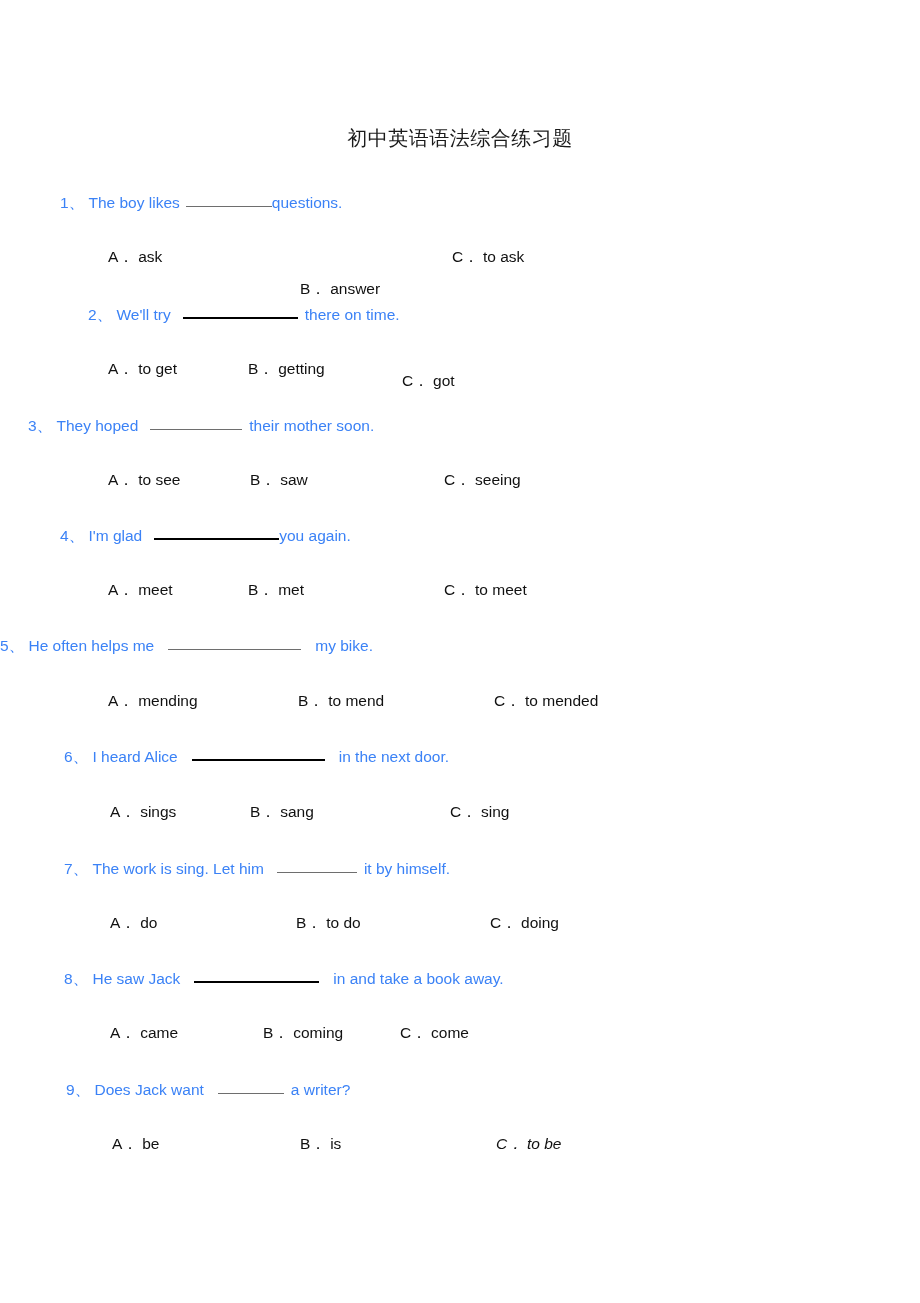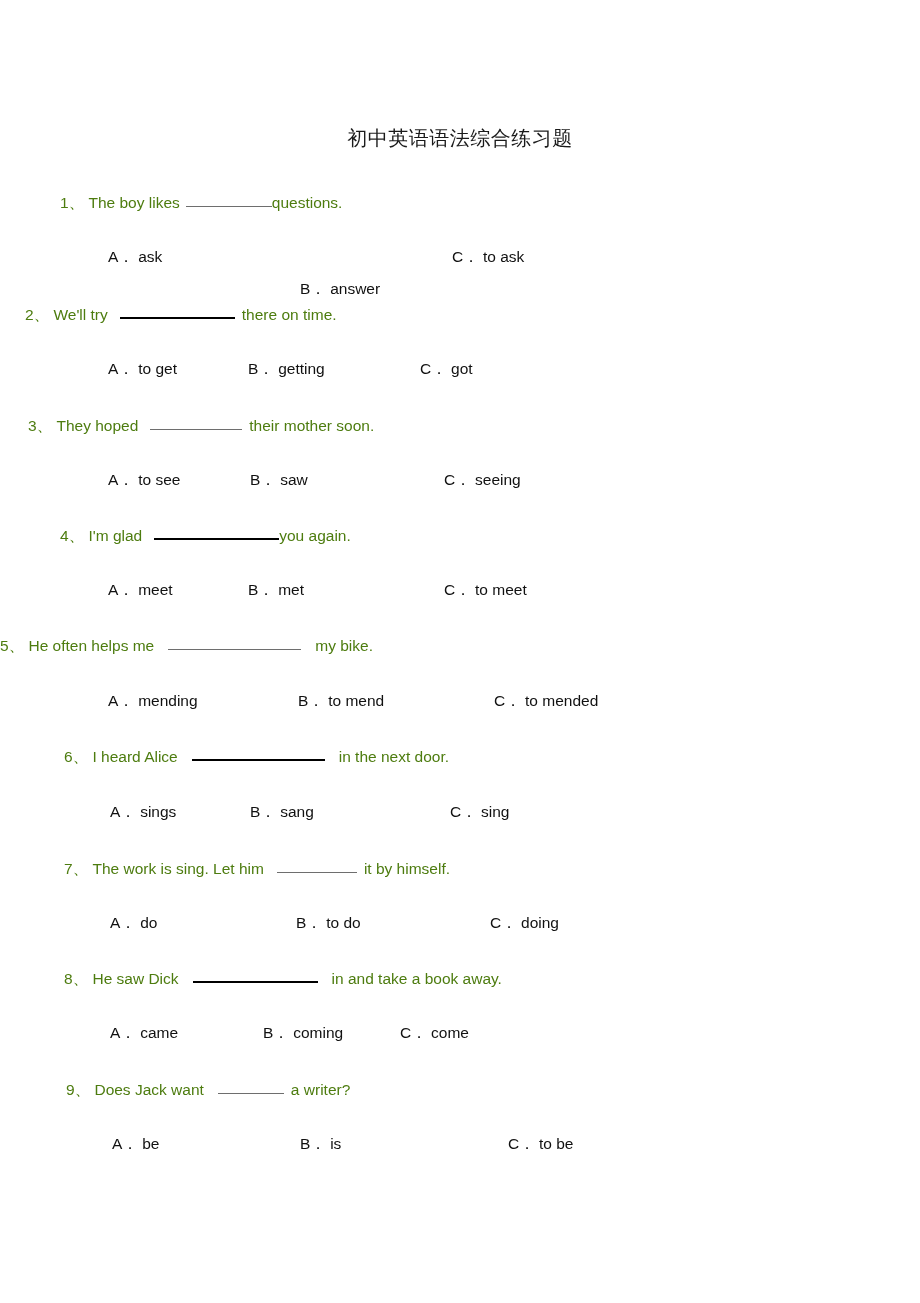--- a/index.html
+++ b/index.html
@@ -46,21 +46,21 @@
     position: absolute;
     left: 0;
     width: 920px;
   }
 
   .qline {
     position: relative;
     display: block;
     font-size: 15.5px;
     line-height: 22px;
-    color: #4d7c0f;
+    color: #3b82f6;
     white-space: nowrap;
   }
 
   .qnum {
     display: inline-block;
     font-size: 15.5px;
   }
 
   .qtext {
     display: inline;
@@ -122,27 +122,27 @@
         <div class="qline" style="padding-left: 60px;"><span class="qnum">1</span><span>、</span>&nbsp;<span class="qtext">The boy likes</span><span style="display: inline-block; width: 6px;"></span><span class="blank thin" style="width: 86px;"></span><span style="display: inline-block; width: 0px;"></span><span class="qtext">questions.</span></div>
       </div>
       <div class="qblock" style="top: 246px;">
         <div class="opts">
           <span class="opt" style="left: 108px;"><span class="letter">A</span><span>．</span>&nbsp;<span class="otext">ask</span></span>
           <span class="opt" style="left: 300px; margin-top: 32px;"><span class="letter">B</span><span>．</span>&nbsp;<span class="otext">answer</span></span>
           <span class="opt" style="left: 452px;"><span class="letter">C</span><span>．</span>&nbsp;<span class="otext">to ask</span></span>
         </div>
       </div>
       <div class="qblock" style="top: 304px;">
-        <div class="qline" style="padding-left: 25px;"><span class="qnum">2</span><span>、</span>&nbsp;<span class="qtext">We'll try</span><span style="display: inline-block; width: 12px;"></span><span class="blank thick" style="width: 115px;"></span><span style="display: inline-block; width: 7px;"></span><span class="qtext">there on time.</span></div>
+        <div class="qline" style="padding-left: 88px;"><span class="qnum">2</span><span>、</span>&nbsp;<span class="qtext">We'll try</span><span style="display: inline-block; width: 12px;"></span><span class="blank thick" style="width: 115px;"></span><span style="display: inline-block; width: 7px;"></span><span class="qtext">there on time.</span></div>
       </div>
       <div class="qblock" style="top: 358px;">
         <div class="opts">
           <span class="opt" style="left: 108px;"><span class="letter">A</span><span>．</span>&nbsp;<span class="otext">to get</span></span>
           <span class="opt" style="left: 248px;"><span class="letter">B</span><span>．</span>&nbsp;<span class="otext">getting</span></span>
-          <span class="opt" style="left: 420px;"><span class="letter">C</span><span>．</span>&nbsp;<span class="otext">got</span></span>
+          <span class="opt" style="left: 402px; margin-top: 12px;"><span class="letter">C</span><span>．</span>&nbsp;<span class="otext">got</span></span>
         </div>
       </div>
       <div class="qblock" style="top: 415px;">
         <div class="qline" style="padding-left: 28px;"><span class="qnum">3</span><span>、</span>&nbsp;<span class="qtext">They hoped</span><span style="display: inline-block; width: 12px;"></span><span class="blank thin" style="width: 92px;"></span><span style="display: inline-block; width: 7px;"></span><span class="qtext">their mother soon.</span></div>
       </div>
       <div class="qblock" style="top: 469px;">
         <div class="opts">
           <span class="opt" style="left: 108px;"><span class="letter">A</span><span>．</span>&nbsp;<span class="otext">to see</span></span>
           <span class="opt" style="left: 250px;"><span class="letter">B</span><span>．</span>&nbsp;<span class="otext">saw</span></span>
           <span class="opt" style="left: 444px;"><span class="letter">C</span><span>．</span>&nbsp;<span class="otext">seeing</span></span>
@@ -182,34 +182,34 @@
         <div class="qline" style="padding-left: 64px;"><span class="qnum">7</span><span>、</span>&nbsp;<span class="qtext">The work is sing. Let him</span><span style="display: inline-block; width: 13px;"></span><span class="blank thin" style="width: 80px;"></span><span style="display: inline-block; width: 7px;"></span><span class="qtext">it by himself.</span></div>
       </div>
       <div class="qblock" style="top: 912px;">
         <div class="opts">
           <span class="opt" style="left: 110px;"><span class="letter">A</span><span>．</span>&nbsp;<span class="otext">do</span></span>
           <span class="opt" style="left: 296px;"><span class="letter">B</span><span>．</span>&nbsp;<span class="otext">to do</span></span>
           <span class="opt" style="left: 444px; margin-left: 46px;"><span class="letter">C</span><span>．</span>&nbsp;<span class="otext">doing</span></span>
         </div>
       </div>
       <div class="qblock" style="top: 968px;">
-        <div class="qline" style="padding-left: 64px;"><span class="qnum">8</span><span>、</span>&nbsp;<span class="qtext">He saw Dick</span><span style="display: inline-block; width: 14px;"></span><span class="blank thick" style="width: 125px;"></span><span style="display: inline-block; width: 14px;"></span><span class="qtext">in and take a book away.</span></div>
+        <div class="qline" style="padding-left: 64px;"><span class="qnum">8</span><span>、</span>&nbsp;<span class="qtext">He saw Jack</span><span style="display: inline-block; width: 14px;"></span><span class="blank thick" style="width: 125px;"></span><span style="display: inline-block; width: 14px;"></span><span class="qtext">in and take a book away.</span></div>
       </div>
       <div class="qblock" style="top: 1022px;">
         <div class="opts">
           <span class="opt" style="left: 110px;"><span class="letter">A</span><span>．</span>&nbsp;<span class="otext">came</span></span>
           <span class="opt" style="left: 263px;"><span class="letter">B</span><span>．</span>&nbsp;<span class="otext">coming</span></span>
           <span class="opt" style="left: 400px;"><span class="letter">C</span><span>．</span>&nbsp;<span class="otext">come</span></span>
         </div>
       </div>
       <div class="qblock" style="top: 1079px;">
         <div class="qline" style="padding-left: 66px;"><span class="qnum">9</span><span>、</span>&nbsp;<span class="qtext">Does Jack want</span><span style="display: inline-block; width: 14px;"></span><span class="blank thin" style="width: 66px;"></span><span style="display: inline-block; width: 7px;"></span><span class="qtext">a writer?</span></div>
       </div>
       <div class="qblock" style="top: 1133px;">
         <div class="opts">
           <span class="opt" style="left: 112px;"><span class="letter">A</span><span>．</span>&nbsp;<span class="otext">be</span></span>
           <span class="opt" style="left: 300px;"><span class="letter">B</span><span>．</span>&nbsp;<span class="otext">is</span></span>
-          <span class="opt" style="left: 508px;"><span class="letter">C</span><span>．</span>&nbsp;<span class="otext">to be</span></span>
+          <span class="opt" style="left: 496px; font-style: italic;"><span class="letter">C</span><span>．</span>&nbsp;<span class="otext">to be</span></span>
         </div>
       </div>
     </div>
 
 </div>
 
 </body></html>

